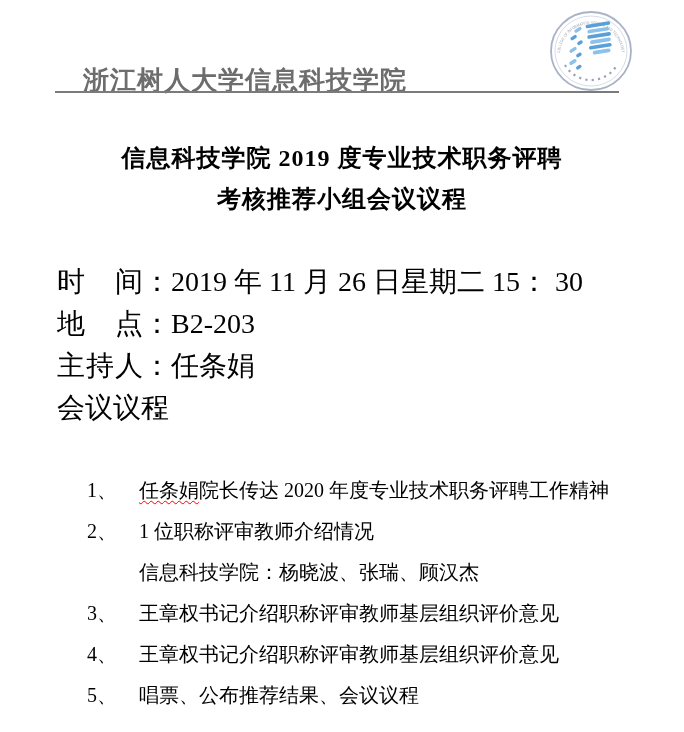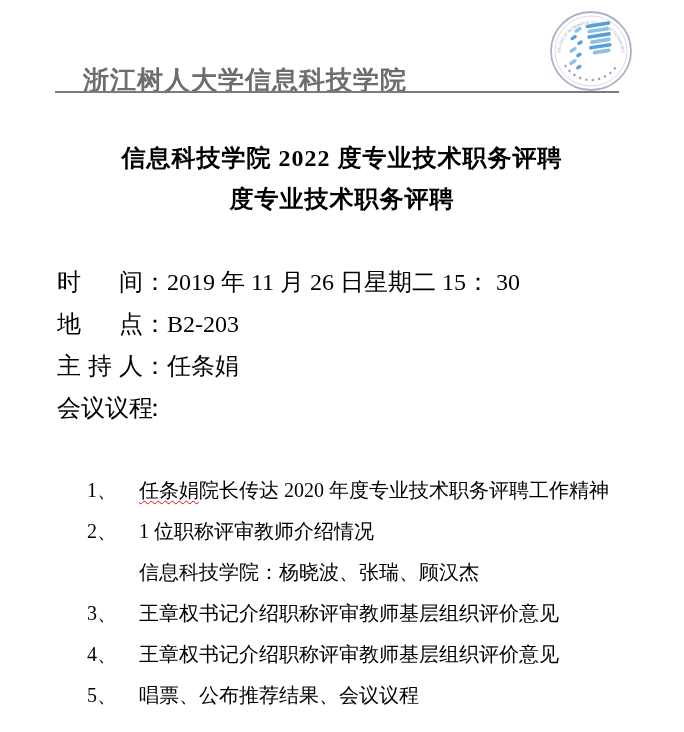--- a/index.html
+++ b/index.html
@@ -34,21 +34,21 @@
     position:absolute;top:138px;left:0;right:0;
     text-align:center;
     font-size:24px;font-weight:bold;
     line-height:41px;letter-spacing:1px;
     white-space:nowrap;
   }
 
   
   .meta{
     position:absolute;top:261px;left:57px;right:20px;
-    font-size:24px;
+    font-size:28px;
   }
   .meta-line{height:42px;line-height:42px;white-space:nowrap;}
   .meta-label{
     display:inline-block;width:86px;
     text-align:justify;text-align-last:justify;
     vertical-align:top;
   }
   .meta-colon{display:inline-block;vertical-align:top;}
   .meta-value{display:inline-block;vertical-align:top;}
 
@@ -99,22 +99,22 @@
       <rect x="20" y="35" width="8" height="3.4" rx="1.7" transform="rotate(-24 24 36.7)" style="fill:var(--logo-glyph-light,#8cc2e9)"></rect>
       <rect x="26" y="41" width="6" height="3.4" rx="1.7" transform="rotate(-24 29 42.7)" style="fill:var(--logo-glyph,#5b9fd8)"></rect>
       <rect x="18" y="47" width="8" height="3.4" rx="1.7" transform="rotate(-24 22 48.7)" style="fill:var(--logo-glyph-light,#8cc2e9)"></rect>
       <rect x="24" y="53" width="6" height="3.4" rx="1.7" transform="rotate(-24 27 54.7)" style="fill:var(--logo-glyph,#5b9fd8)"></rect>
     </g>
   </svg>
 
   <div class="header-rule"></div>
 
   <div class="doc-title">
-    <div>信息科技学院 2022 度专业技术职务评聘</div>
-    <div>度专业技术职务评聘</div>
+    <div>信息科技学院 2019 度专业技术职务评聘</div>
+    <div>考核推荐小组会议议程</div>
   </div>
 
   <div class="meta">
     <div class="meta-line">
       <span class="meta-label">时间</span><span class="meta-colon">：</span><span class="meta-value">2019 年 11 月 26 日星期二 15： 30</span>
     </div>
     <div class="meta-line">
       <span class="meta-label">地点</span><span class="meta-colon">：</span><span class="meta-value">B2-203</span>
     </div>
     <div class="meta-line">

